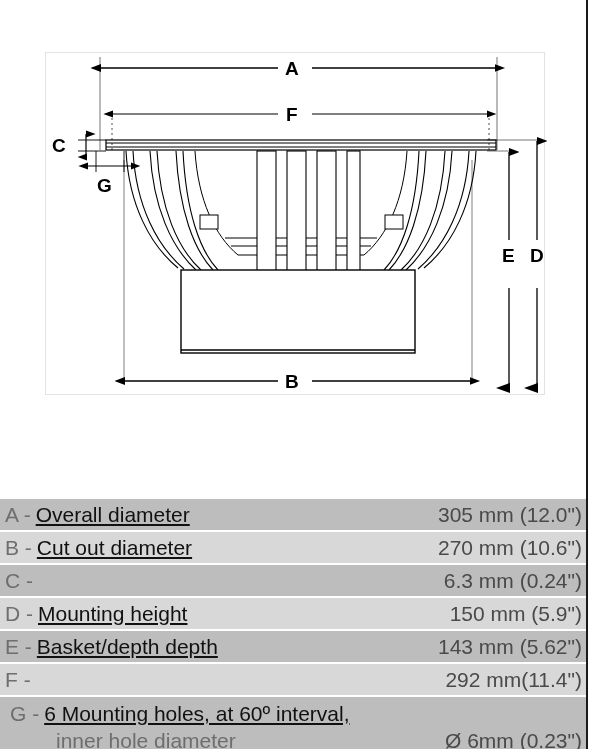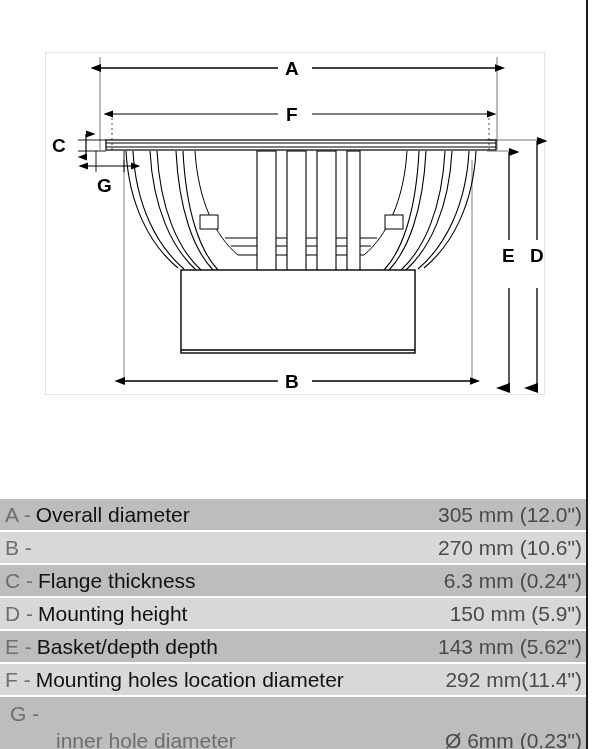--- a/index.html
+++ b/index.html
@@ -79,20 +79,21 @@
     font-size: 21px;
     color: #6e6e6e;
     padding-left: 5px;
     white-space: nowrap;
   }
   .spec-label {
     font-size: 21px;
     color: #111111;
     white-space: nowrap;
     margin-left: 5px;
+    text-decoration: underline;
   }
   .spec-value {
     position: absolute;
     right: 4px;
     font-size: 21px;
     color: #4a4a4a;
     white-space: nowrap;
   }
   .tall-line1 {
     position: absolute;
@@ -259,50 +260,50 @@
 <div id="spec-table">
 
   <div class="spec-row odd">
     <span class="spec-key">A -</span>
     <span class="spec-label">Overall diameter</span>
     <span class="spec-value">305 mm (12.0")</span>
   </div>
 
   <div class="spec-row even">
     <span class="spec-key">B -</span>
+    <span class="spec-label">Cut out diameter</span>
     <span class="spec-value">270 mm (10.6")</span>
   </div>
 
   <div class="spec-row odd">
     <span class="spec-key">C -</span>
-    <span class="spec-label">Flange thickness</span>
     <span class="spec-value">6.3 mm (0.24")</span>
   </div>
 
   <div class="spec-row even">
     <span class="spec-key">D -</span>
     <span class="spec-label">Mounting height</span>
     <span class="spec-value">150 mm (5.9")</span>
   </div>
 
   <div class="spec-row odd">
     <span class="spec-key">E -</span>
     <span class="spec-label">Basket/depth depth</span>
     <span class="spec-value">143 mm (5.62")</span>
   </div>
 
   <div class="spec-row even">
     <span class="spec-key">F -</span>
-    <span class="spec-label">Mounting holes location diameter</span>
     <span class="spec-value">292 mm(11.4")</span>
   </div>
 
   <div class="spec-row odd tall">
     <div class="tall-line1">
       <span class="spec-key">G -</span>
+      <span class="spec-label">6 Mounting holes, at 60º interval,</span>
     </div>
     <div class="tall-line2">
       <span class="sub-label">inner hole diameter</span>
       <span class="sub-value">Ø 6mm (0.23")</span>
     </div>
   </div>
 
 </div>
 
 <div id="page-edge-rule"></div>

